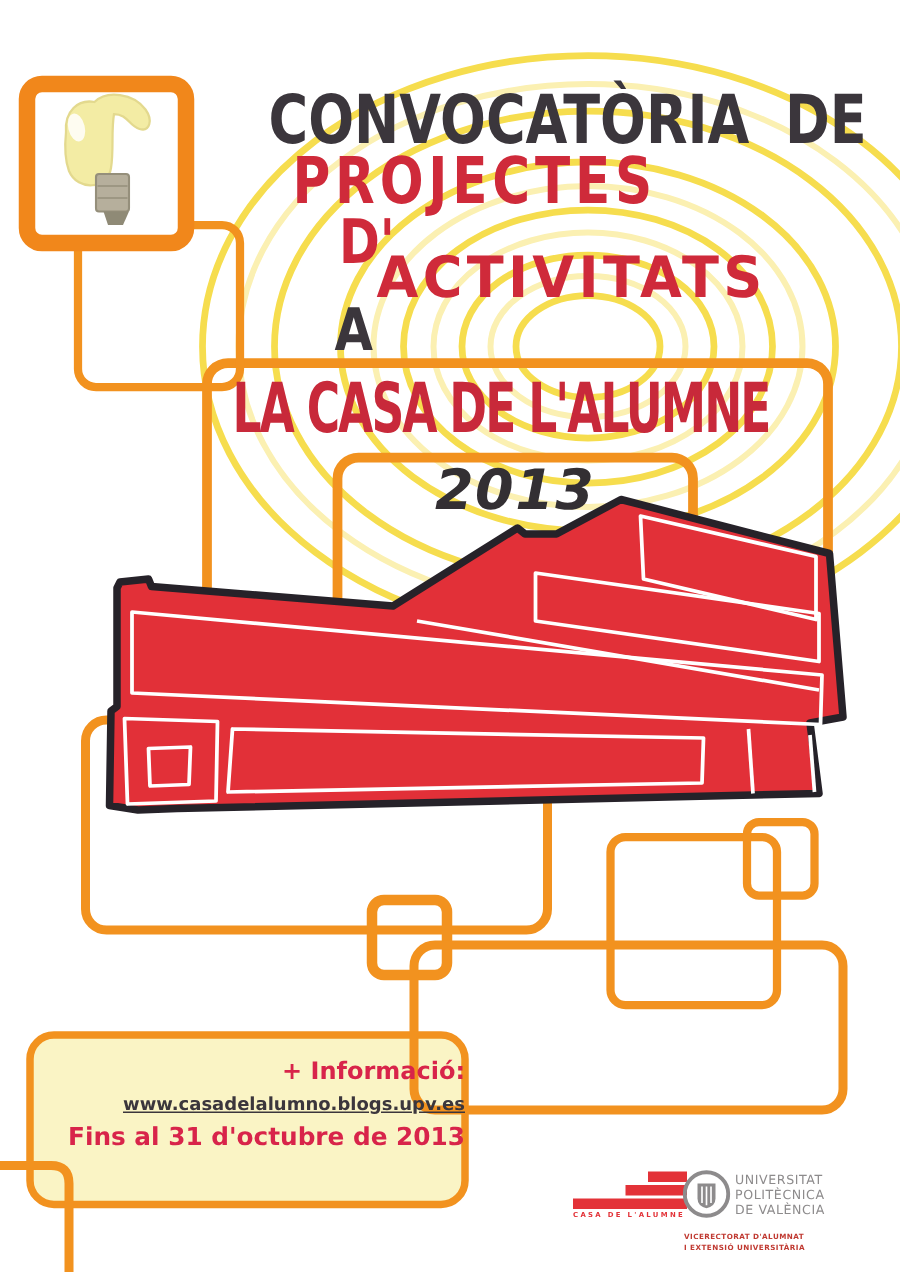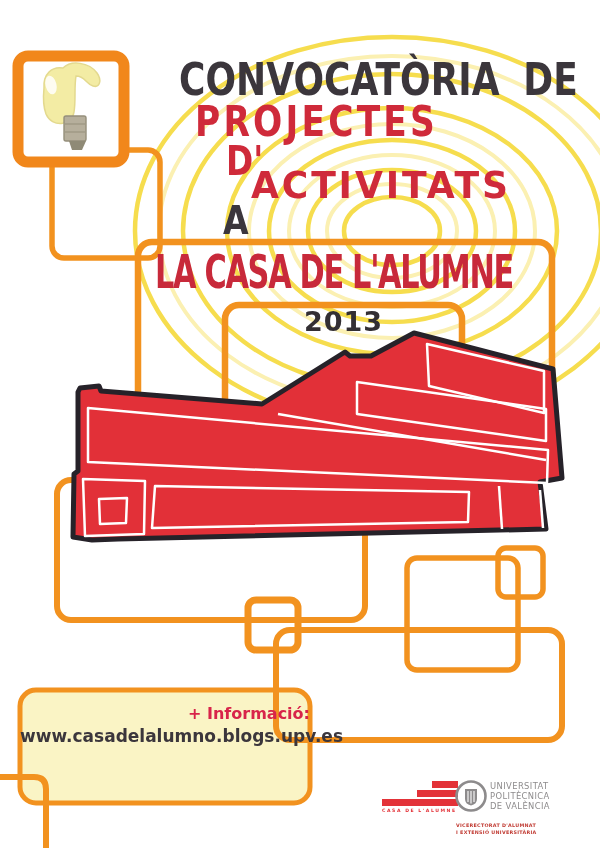--- a/index.html
+++ b/index.html
@@ -12,25 +12,25 @@
   .headline{font-weight:800;transform-origin:0 0;}
   .dark{color:#3B363C;}
   .red{color:#CF2A3A;}
   .casa-red{color:#C8293A;}
   .t-conv{left:179px;top:57px;font-size:45px;letter-spacing:0px;word-spacing:14px;transform:scaleX(.80);}
   .t-proj{left:195px;top:100px;font-size:43px;letter-spacing:4px;transform:scaleX(.80);}
   .t-dap {left:226px;top:141px;font-size:41px;transform:scaleX(.80);}
   .t-act {left:251px;top:166px;font-size:38px;letter-spacing:3px;transform:scaleX(.95);}
   .t-a   {left:223px;top:201px;font-size:39px;transform:scaleX(.85);}
   .t-casa{left:155px;top:249px;font-size:46px;font-weight:800;letter-spacing:-2px;transform:scaleX(.66);transform-origin:0 0;}
-  .t-year{left:225px;top:308px;width:237px;text-align:center;font-size:27px;font-weight:800;letter-spacing:1px;color:#332F33;}
+  .t-year{left:225px;top:308px;width:237px;text-align:center;font-size:37px;font-weight:800;letter-spacing:1px;color:#332F33;font-style:italic;}
   #infotext{left:20px;top:703px;width:290px;text-align:right;}
   #infotext div{line-height:22px;font-weight:bold;}
   .info-head{font-size:16px;color:#D8244A;}
-  .info-url{font-size:17px;color:#3B363C;}
+  .info-url{font-size:12px;color:#3B363C;text-decoration:underline;}
   .info-deadline{font-size:16.5px;color:#D8244A;}
   
   #casa-logo{left:382px;top:781px;width:78px;}
   #casa-logo .bar{background:#E33238;height:7px;}
   #casa-logo .b1{margin-left:50px;width:26px;}
   #casa-logo .b2{margin-left:35px;width:41px;margin-top:2px;}
   #casa-logo .b3{margin-left:0;width:76px;margin-top:2px;}
   #casa-logo .lbl{margin-top:2px;font-size:4.6px;letter-spacing:1.55px;font-weight:bold;color:#E33238;line-height:5px;}
   #upv-logo{left:455px;top:778px;}
   #upv-seal{position:absolute;left:0;top:2px;}
@@ -110,20 +110,21 @@
   <div class="abs headline red  t-dap">D'</div>
   <div class="abs headline red  t-act">ACTIVITATS</div>
   <div class="abs headline dark t-a">A</div>
 
   <div class="abs casa-red t-casa">LA CASA DE L'ALUMNE</div>
   <div class="abs t-year">2013</div>
 
   <div class="abs" id="infotext">
     <div class="info-head">+ Informació:</div>
     <div class="info-url">www.casadelalumno.blogs.upv.es</div>
+    <div class="info-deadline">Fins al 31 d'octubre de 2013</div>
   </div>
 
   <div class="abs" id="casa-logo">
     <div>
       <div class="bar b1"></div>
       <div class="bar b2"></div>
       <div class="bar b3"></div>
     </div>
     <div class="lbl">CASA DE L'ALUMNE</div>
   </div>

